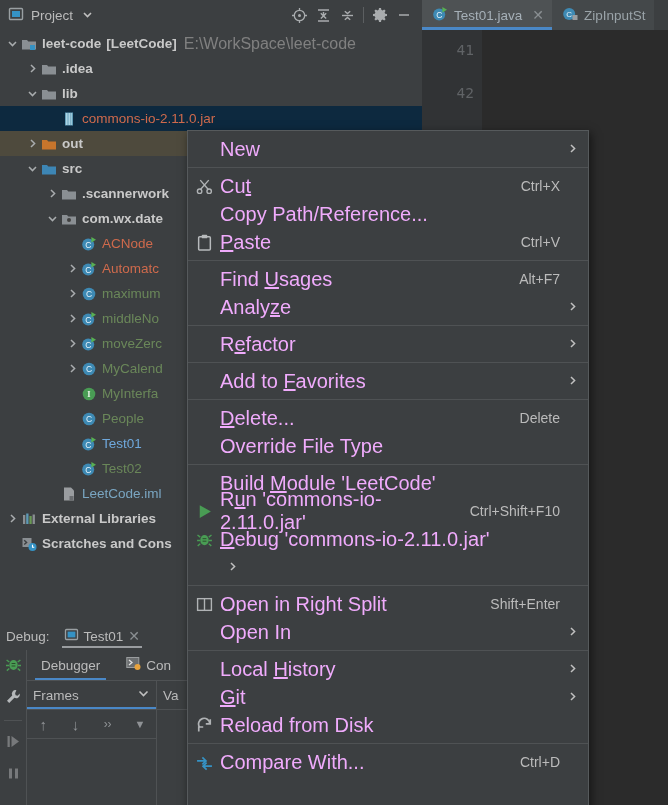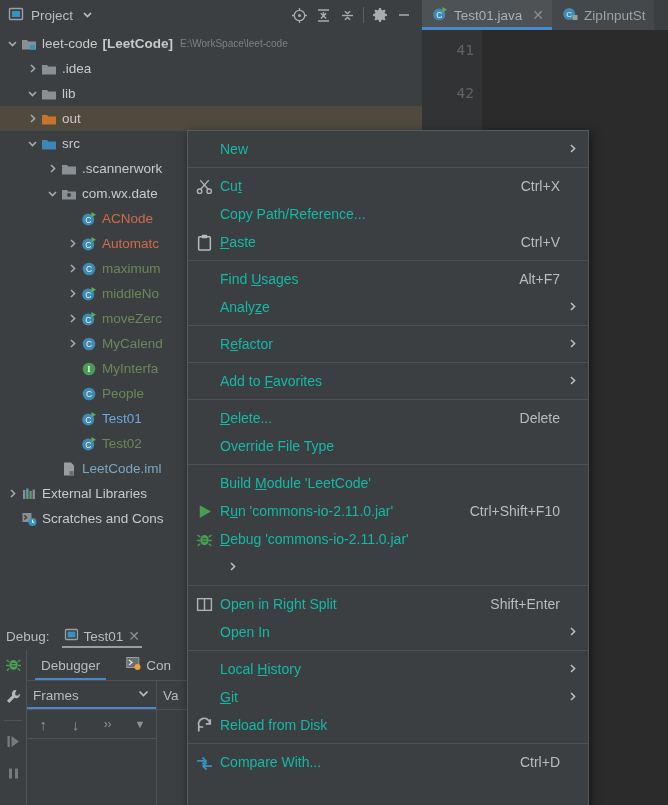--- a/index.html
+++ b/index.html
@@ -36,22 +36,22 @@
     white-space: nowrap; padding-right: 4px;
   }
   .trow.selected { background: #0d293f; }
   .trow.hovered  { background: #4e4a3d; }
   .arrow { width: 16px; flex: 0 0 16px; display:flex; align-items:center;
     justify-content:center; color: #9a9da0; font-size: 11px; }
   .arrow.none { visibility: hidden; }
   .ticon { width: 18px; flex: 0 0 18px; display:flex; align-items:center;
     justify-content:center; margin-right: 4px; }
   .tlabel { font-size: 13.5px; }
-  .tsub { color: #808080; font-size: 10px; margin-left: 7px; }
-  .c-white  { color: #c9c9c9; }
+  .tsub { color: #808080; font-size: 16px; margin-left: 7px; }
+  .c-white  { color: #c9c9c9; font-weight: bold; }
   .c-red    { color: #cf6a4c; }
   .c-green  { color: #6a8759; text-align: center; }
   .c-blue   { color: #6fa8dc; }
   .c-jar    { color: #cf6a4c; }
   .c-iml    { color: #7aa6c2; }
 
   
   #editor {
     position: absolute; left: 422px; top: 0; right: 0; bottom: 0;
     background: #2b2b2b; overflow: hidden;
@@ -112,21 +112,21 @@
   #context-menu {
     position: absolute; left: 187px; top: 130px; width: 402px;
     background: #3c3f41; border: 1px solid #565a5c;
     box-shadow: 2px 3px 9px rgba(0,0,0,.55);
     padding: 4px 0 4px 0; z-index: 50;
   }
   .mi { height: 28px; display: flex; align-items: center;
     padding: 0 10px 0 0; cursor: default; }
   .mi-ic { width: 32px; flex: 0 0 32px; display:flex;
     align-items:center; justify-content:center; }
-  .mi-label { flex: 1; font-size: 14px; color: #14b8a6; }
+  .mi-label { flex: 1; font-size: 20px; color: #f0abfc; }
   .mi-label u { text-decoration: underline; }
   .mi-acc { font-size: 14px; color: #bbbbbb; margin-left: 14px; }
   .mi-arrow { width: 18px; text-align: right; color: #bbbbbb;
     font-size: 13px; }
   .msep { height: 1px; background: #4f5254; margin: 4px 0; }
 </style>
 </head>
 <body>
 
 <div id="root">
@@ -218,20 +218,34 @@
               <path d="M2 4 L5.5 7.6 L9 4" fill="none" stroke="#a9acae" stroke-width="1.5"></path>
             </svg>
           </span>
           <span class="ticon">
             <svg width="16" height="16" viewBox="0 0 16 16">
               <path d="M1 4 h5 l1.3 1.6 H15 v8 H1 z" fill="#8a8f93"></path>
             </svg>
           </span>
           <span class="tlabel c-white">lib</span>
         </div>
+        <div class="trow selected" style="padding-left: 44px;">
+          <span class="arrow none">
+            <svg width="11" height="11" viewBox="0 0 11 11">
+              <path d="M4 2 L7.6 5.5 L4 9" fill="none" stroke="#a9acae" stroke-width="1.5"></path>
+            </svg>
+          </span>
+          <span class="ticon">
+            <svg width="16" height="16" viewBox="0 0 16 16">
+              <rect x="4" y="1.5" width="8" height="13" fill="#5e9ab5"></rect>
+              <path d="M5.4 2 v12 M7 2 v12 M8.6 2 v12 M10.2 2 v12" stroke="#bfe2ef" stroke-width="0.9"></path>
+            </svg>
+          </span>
+          <span class="tlabel c-jar">commons-io-2.11.0.jar</span>
+        </div>
         <div class="trow hovered" style="padding-left: 24px;">
           <span class="arrow">
             <svg width="11" height="11" viewBox="0 0 11 11">
               <path d="M4 2 L7.6 5.5 L4 9" fill="none" stroke="#a9acae" stroke-width="1.5"></path>
             </svg>
           </span>
           <span class="ticon">
             <svg width="16" height="16" viewBox="0 0 16 16">
               <path d="M1 4 h5 l1.3 1.6 H15 v8 H1 z" fill="#c7752c"></path>
             </svg>

